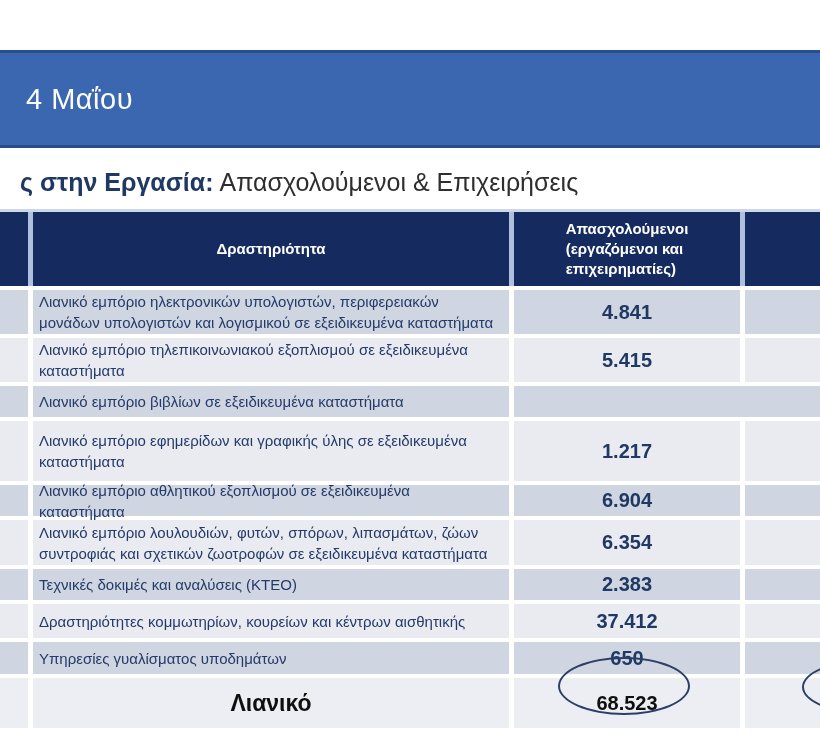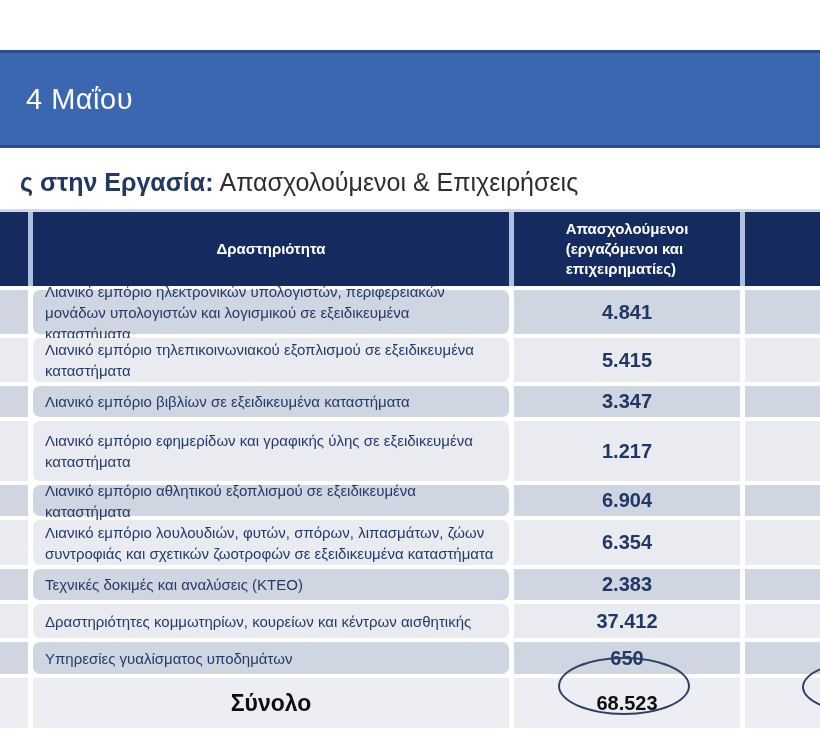--- a/index.html
+++ b/index.html
@@ -30,22 +30,22 @@
   .thead{background:#AEC0DE;border-top:3px solid #CDD7E8;height:74px;}
   .thead .cell{
     background:#152A5E;display:flex;align-items:center;justify-content:center;
     color:#FFFFFF;font-weight:700;font-size:15px;text-align:left;line-height:1.32;
   }
   .thead .c-value{white-space:pre-line;}
   
   .body-row{margin-top:4px;}
   .body-row .cell{display:flex;align-items:center;}
   .body-row .c-activity{
-    color:#243B69;font-size:15px;line-height:1.4;padding:3px 14px 3px 12px;
-    justify-content:flex-start;text-align:left;border-radius:7px;
+    color:#243B69;font-size:15px;line-height:1.4;padding:3px 14px 3px 6px;
+    justify-content:flex-start;text-align:left;
   }
   .body-row .c-value{justify-content:center;color:#1F3864;font-weight:700;font-size:20px;}
   .shade-dark  .cell{background:#CFD5E1;}
   .shade-light .cell{background:#E9EBF1;}
   
   .total-row{margin-top:4px;height:50px;}
   .total-row .cell{background:#ECEEF3;display:flex;align-items:center;justify-content:center;}
   .total-row .c-activity{color:#0F0F0F;font-weight:700;font-size:23px;}
   .total-row .c-value{color:#0F0F0F;font-weight:700;font-size:20px;}
   
@@ -90,21 +90,20 @@
   <div class="row body-row shade-light" style="height: 44px;">
     <div class="cell c-stub"></div>
     <div class="cell c-activity">Λιανικό εμπόριο τηλεπικοινωνιακού εξοπλισμού σε εξειδικευμένα καταστήματα</div>
     <div class="cell c-value">5.415</div>
     <div class="cell c-extra"></div>
   </div>
 
   <div class="row body-row shade-dark" style="height: 31px;">
     <div class="cell c-stub"></div>
     <div class="cell c-activity">Λιανικό εμπόριο βιβλίων σε εξειδικευμένα καταστήματα</div>
-    <div class="cell c-value">3.347</div>
     <div class="cell c-extra"></div>
   </div>
 
   <div class="row body-row shade-light" style="height: 60px;">
     <div class="cell c-stub"></div>
     <div class="cell c-activity">Λιανικό εμπόριο εφημερίδων και γραφικής ύλης σε εξειδικευμένα καταστήματα</div>
     <div class="cell c-value">1.217</div>
     <div class="cell c-extra"></div>
   </div>
 
@@ -139,21 +138,21 @@
   <div class="row body-row shade-dark" style="height: 32px;">
     <div class="cell c-stub"></div>
     <div class="cell c-activity">Υπηρεσίες γυαλίσματος υποδημάτων</div>
     <div class="cell c-value">650</div>
     <div class="cell c-extra"></div>
   </div>
 </div>
 
     <div class="row total-row">
       <div class="cell c-stub"></div>
-      <div class="cell c-activity">Σύνολο</div>
+      <div class="cell c-activity">Λιανικό</div>
       <div class="cell c-value">68.523</div>
       <div class="cell c-extra"></div>
     </div>
   </div>
 
   <div class="ellipse main"></div>
   <div class="ellipse partial"></div>
 </div>
 
 </body></html>

